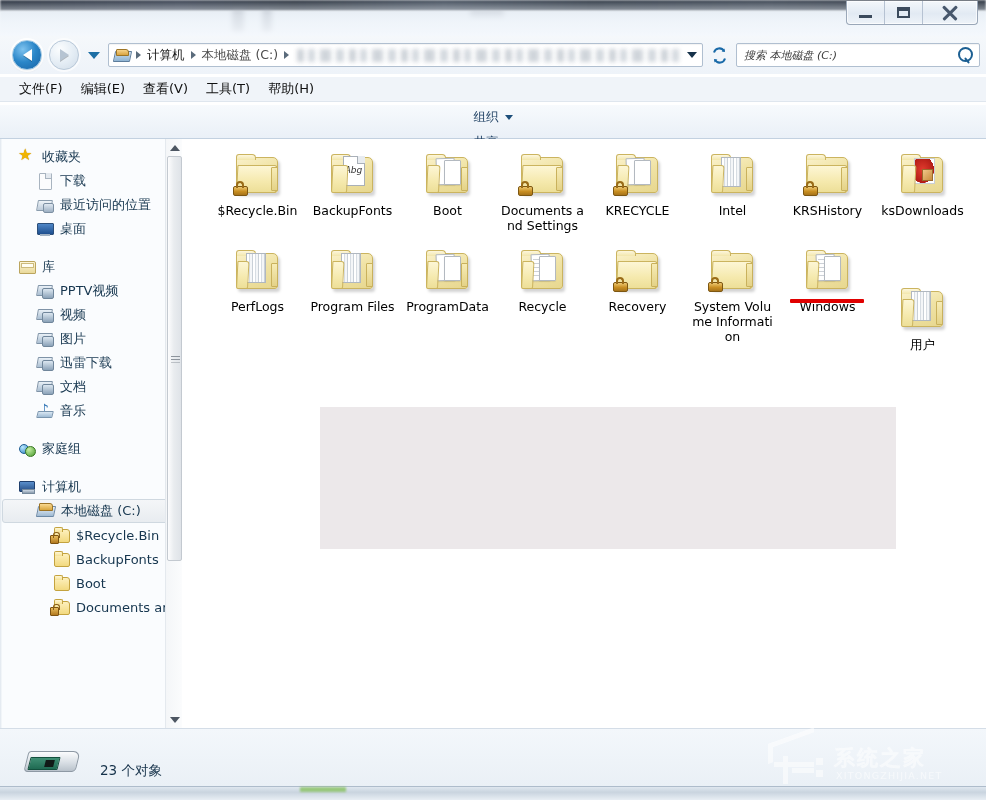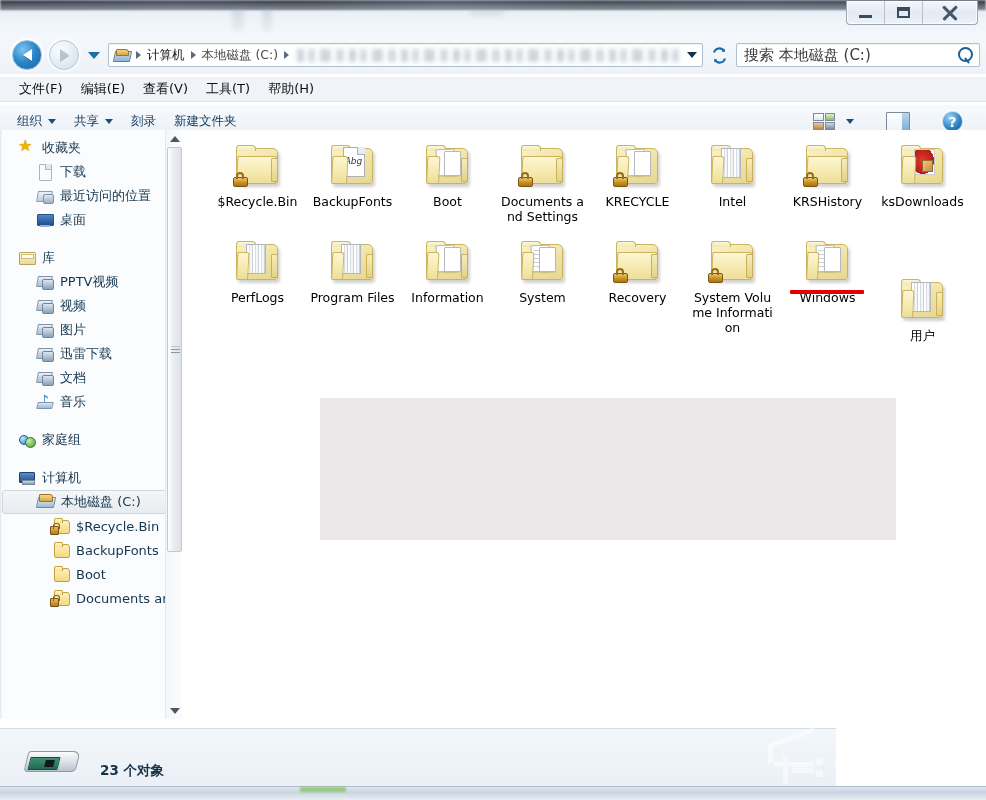--- a/index.html
+++ b/index.html
@@ -137,21 +137,21 @@
     width: 26px; height: 24px; flex: none; margin-left: 3px;
     display:flex; align-items:center; justify-content:center;
     color:#1a6aa8; font-size: 15px; font-weight: bold;
   }
   .searchbox {
     width: 244px; flex: none; height: 24px; margin-left: 4px; background: #fff;
     border: 1px solid #b0bfd0; border-radius: 2px;
     display: flex; align-items: center; padding: 0 4px 0 7px;
     box-shadow: inset 0 1px 1px rgba(0,0,0,.05);
   }
-  .search-ph { flex:1 1 auto; font-size: 15px; color: #3c3c3c; }
+  .search-ph { flex:1 1 auto; font-style: italic; font-size: 11px; color: #3c3c3c; }
   .mag { width: 18px; height: 18px; position: relative; flex:none; }
   .mag:before {
     content:""; position:absolute; left:1px; top:1px; width:11px; height:11px;
     border: 2px solid #1c5f92; border-radius: 50%;
   }
   .mag:after {
     content:""; position:absolute; left:9px; top:11px; width:2px; height:7px;
     background:#1c5f92; transform: rotate(-38deg); border-radius:1px;
   }
 
@@ -161,21 +161,21 @@
     background: #f0f4f9; display: flex; align-items: center; padding-left: 10px;
     border-bottom: 1px solid #dfe6ee;
   }
   .menuitem { padding: 3px 9px; font-size: 13px; color: #111; white-space: nowrap; }
 
   
   .toolbar {
     position: absolute; left: 0; top: 105px; width: 986px; height: 34px;
     background: linear-gradient(180deg,#f7fafd 0%,#eaf0f7 100%);
     border-bottom: 1px solid #c3d1e0;
-    display: flex; align-items: center; padding: 0 8px;
+    display: flex; align-items: center; padding: 0 8px; flex-direction: column;
   }
   .tbtn { display: flex; align-items: center; padding: 4px 9px; font-size: 12.5px;
     color: #15385c; white-space: nowrap; border-radius: 2px; }
   .tcaret { margin-left: 6px; width:0;height:0;
     border-left:4px solid transparent;border-right:4px solid transparent;
     border-top:5px solid #1d4e7a; }
   .tb-spacer { flex: 1 1 auto; }
   .viewicon {
     width: 22px; height: 18px; position: relative; display:grid;
     grid-template-columns: 1fr 1fr; grid-template-rows: 1fr 1fr; gap:1px;
@@ -194,21 +194,21 @@
   .helpicon {
     width: 21px; height: 21px; border-radius: 50%;
     background: radial-gradient(circle at 35% 28%, #9fd4f5 0%, #2f86c7 55%, #14568f 100%);
     border: 1px solid #bcdcf2; color: #fff; font-weight: bold; font-size: 14px;
     display: flex; align-items: center; justify-content: center;
     box-shadow: 0 0 0 1px rgba(255,255,255,.8);
   }
 
   
   .content {
-    position: absolute; left: 0; top: 130px; width: 986px; height: 589px;
+    position: absolute; left: 0; top: 139px; width: 986px; height: 589px;
     background: #fff;
   }
   .navpane {
     position: absolute; left: 0; top: 0; width: 182px; height: 589px;
     background: #fafcfe; overflow: hidden;
   }
   .navpane-edge {
     position:absolute; left:0; top:0; width:2px; height:589px;
     background: linear-gradient(90deg,#dfe6ee,#f7fafc);
   }
@@ -478,24 +478,23 @@
   }
 
   
   .grey-block {
     position: absolute; left: 138px; top: 268px; width: 576px; height: 142px;
     background: #ece8ea; z-index: 1;
   }
 
   
   .statusbar {
-    position: absolute; left: 0; top: 728px; width: 836px; height: 58px;
+    position: absolute; left: 0; top: 728px; width: 986px; height: 58px;
     background: linear-gradient(180deg,#f3f7fb 0%,#eaf0f6 100%);
     border-top: 1px solid #d4dde7;
-    font-weight: bold;
   }
   .st-ico {
     position: absolute; left: 26px; top: 16px; width: 54px; height: 32px;
   }
   .st-ico .body {
     position:absolute; left:0; top:6px; width:52px; height:21px;
     background: linear-gradient(180deg,#fbfcfd 0%,#d9dfe5 55%,#b9c2cb 100%);
     border:1px solid #8e99a4; border-radius:3px 7px 4px 4px;
     transform: skewX(-14deg);
   }
@@ -898,33 +897,33 @@
 
         <div class="cell cell-r2">
           <div class="fico">
             <span class="fold-back"></span>
               <span class="fold-tab"></span>
             <span class="paper p1"></span>
               <span class="paper p2"></span>
             <span class="fold-front" style="width:12px"></span>
               <span class="fold-side"></span>
           </div>
-          <div class="fname">Information</div>
+          <div class="fname">ProgramData</div>
         </div>
 
         <div class="cell cell-r2">
           <div class="fico">
             <span class="fold-back"></span>
               <span class="fold-tab"></span>
             <span class="paper p1"></span>
               <span class="paper-lines"></span>
               <span class="paper p2"></span>
             <span class="fold-front" style="width:12px"></span>
           </div>
-          <div class="fname">System</div>
+          <div class="fname">Recycle</div>
         </div>
 
         <div class="cell cell-r2">
           <div class="fico">
             <span class="fold-back"></span>
               <span class="fold-tab"></span>
             <span class="fold-front"></span>
               <span class="fold-side"></span>
             <span class="lock">
                 <b></b>

